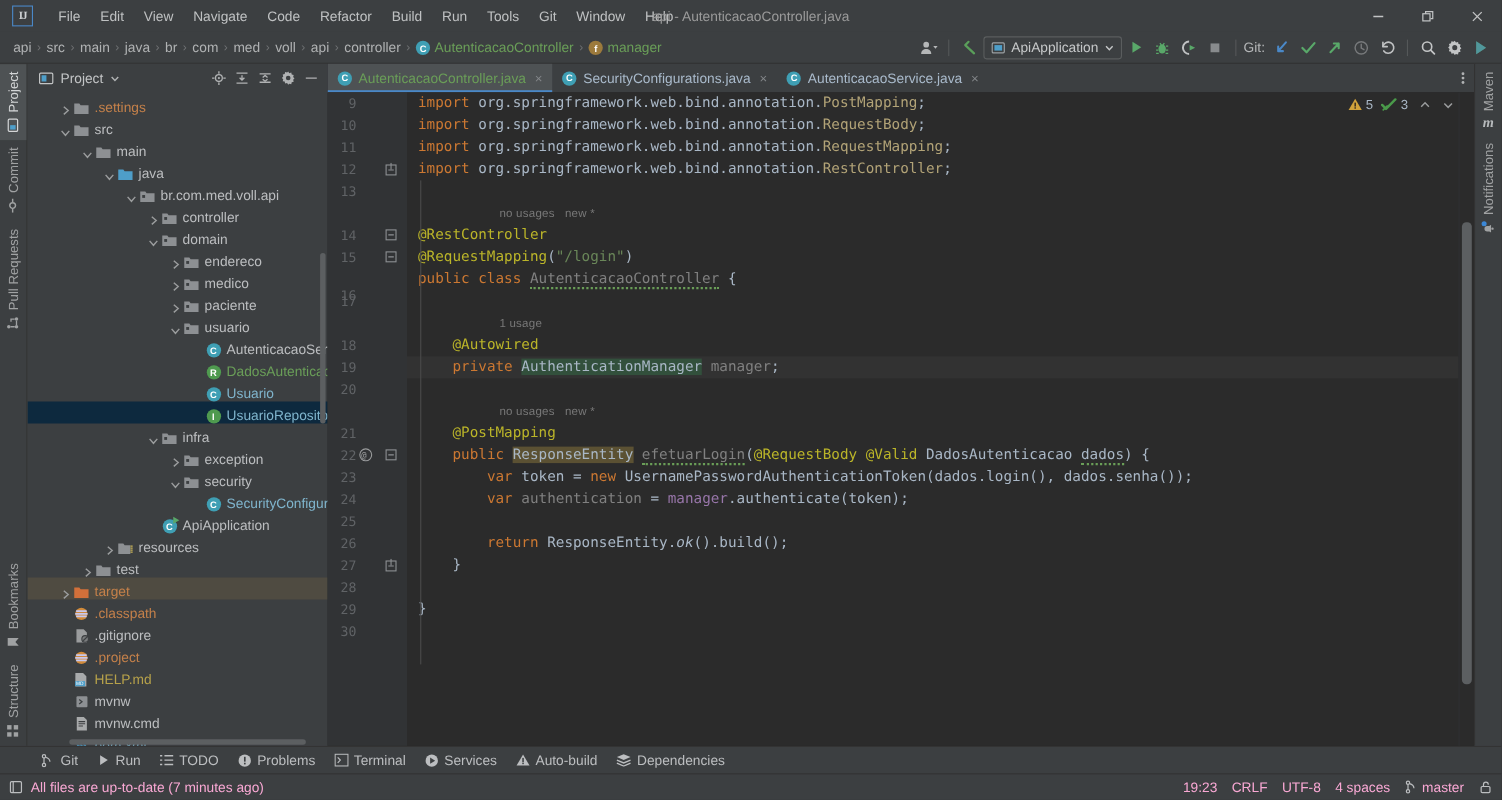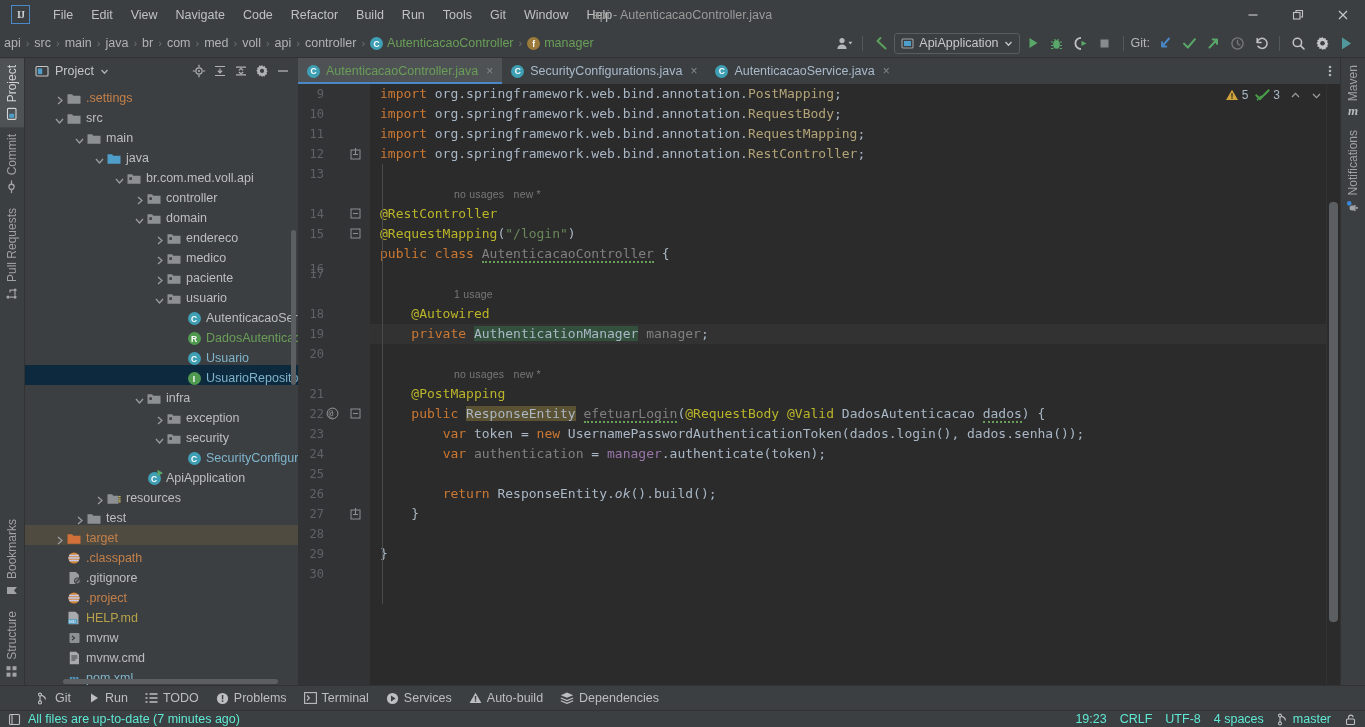--- a/index.html
+++ b/index.html
@@ -31,21 +31,21 @@
   .win-title {
     position:absolute; left:0; right:0; text-align:center; color:#9a9a9a;
     font-size:12.5px; pointer-events:none;
   }
   .win-ctl { margin-left:auto; display:flex; align-items:center; height:29px; z-index:2;}
   .wbtn { width:45px; height:29px; display:flex; align-items:center; justify-content:center; color:#c2c4c5; }
 
   
   .navbar {
     height:29px; background:#3c3f41; display:flex; align-items:center; flex:none;
-    border-bottom:1px solid #323232; 
+    border-bottom:1px solid #323232; padding-left:8px;
   }
   .crumbs { display:flex; align-items:center; }
   .crumb { color:#b0b2b3; padding:2px 4px; font-size:12.5px; white-space:nowrap; }
   .crumb.green { color:#6a9e58; }
   .crumb-sep { color:#707274; padding:0 1px; font-size:11px; }
   .crumb-ic {
     width:13px; height:13px; border-radius:50%; display:inline-flex;
     align-items:center; justify-content:center; font-size:8.5px; color:#fff;
     margin-right:4px; font-weight:bold;
   }
@@ -145,22 +145,22 @@
   }
   .insp-n { font-size:12px; }
 
   
   .toolwin {
     height:25px; background:#3c3f41; display:flex; align-items:center; flex:none;
     padding-left:30px; gap:3px; border-top:1px solid #323232;
   }
   .tw { display:flex; align-items:center; gap:5px; padding:2px 7px; color:#bcbec0; font-size:12.5px;}
   .status {
-    height:17px; background:#3c3f41; display:flex; align-items:center; flex:none;
-    padding:0 8px; font-size:12.5px; color:#5eead4; border-top:1px solid #323232;
+    height:24px; background:#3c3f41; display:flex; align-items:center; flex:none;
+    padding:0 8px; font-size:12.5px; color:#f9a8d4; border-top:1px solid #323232;
   }
   .status .right { margin-left:auto; display:flex; align-items:center; gap:13px; }
   .st-i { display:flex; align-items:center; gap:4px;}
   svg { display:block; }
 </style>
 </head>
 <body>
 
 <div class="app">
 

